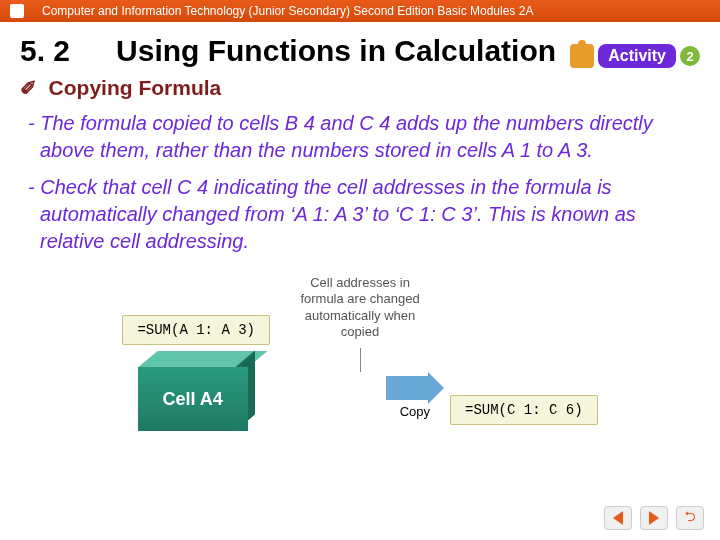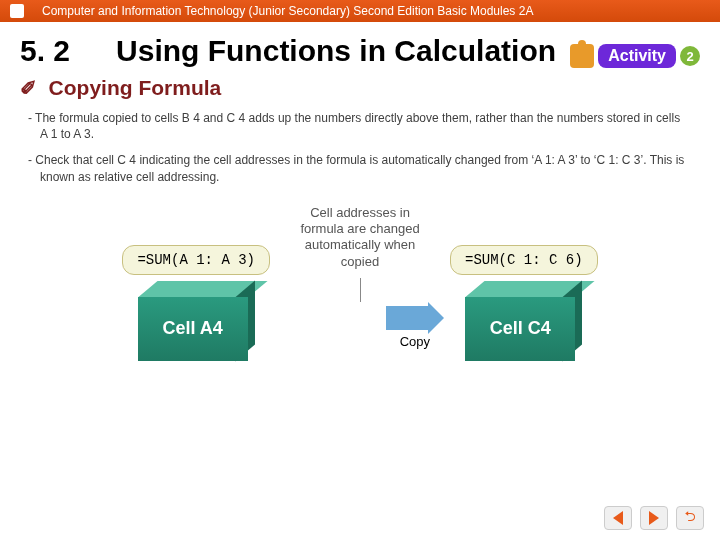--- a/index.html
+++ b/index.html
@@ -8,26 +8,26 @@
   .header-icon { width: 14px; height: 14px; background: #fff; border-radius: 2px; margin-right: 6px; display: inline-block; }
   .section-title { font-size: 30px; font-weight: bold; padding: 12px 20px 6px; color: #000; display: flex; align-items: baseline; gap: 36px; }
   .section-num { margin-right: 10px; }
   .activity-badge { position: absolute; right: 20px; top: 44px; display: flex; align-items: center; gap: 4px; }
   .puzzle-icon { width: 24px; height: 24px; background: #e89a2a; border-radius: 4px; position: relative; }
   .puzzle-icon::after { content: ""; position: absolute; width: 8px; height: 8px; background: #e89a2a; border-radius: 50%; top: -4px; left: 8px; }
   .activity-pill { background: #6d28d9; color: #fff; font-size: 16px; padding: 3px 10px; border-radius: 8px; font-weight: bold; }
   .activity-num { width: 20px; height: 20px; background: #7fb83a; color: #fff; border-radius: 50%; display: flex; align-items: center; justify-content: center; font-size: 13px; font-weight: bold; }
   .subheading { font-size: 21px; font-weight: bold; color: #7f1d1d; padding: 2px 20px 10px; }
   .sub-icon { display: inline-block; margin-right: 6px; font-size: 20px; }
-  .body-text { padding: 0 30px 10px 40px; font-size: 12px; color: #404040; line-height: 1.35; text-indent: -12px; }
+  .body-text { padding: 0 30px 10px 40px; font-size: 20px; color: #6d28d9; line-height: 1.35; text-indent: -12px; font-style: italic; }
   .diagram { display: flex; align-items: flex-end; justify-content: center; gap: 20px; margin-top: 10px; padding: 0 20px; }
   .cell-group { display: flex; flex-direction: column; align-items: center; }
   .callout { font-size: 13px; color: #555; text-align: center; width: 140px; line-height: 1.25; margin-bottom: 8px; position: relative; }
   .callout-line { width: 1px; height: 24px; background: #888; margin: 0 auto 4px; }
-  .formula-box { background: #f5f5dc; border: 1px solid #c8c080; padding: 6px 14px; font-family: "Courier New", monospace; font-size: 14px; border-radius: 12px; margin-bottom: 6px; }
+  .formula-box { background: #f5f5dc; border: 1px solid #c8c080; padding: 6px 14px; font-family: "Courier New", monospace; font-size: 14px; border-radius: 2px; margin-bottom: 6px; }
   .cube { width: 117px; height: 80px; position: relative; }
   .cube-front { position: absolute; left: 0; bottom: 0; width: 110px; height: 64px; background: linear-gradient(#2a9a7f, #1f7a63); color: #fff; font-weight: bold; font-size: 18px; display: flex; align-items: center; justify-content: center; }
   .cube-top { position: absolute; left: 10px; top: 0; width: 110px; height: 16px; background: #5fc4a8; transform: skewX(-50deg); }
   .cube-side { position: absolute; right: 0; bottom: 8px; width: 20px; height: 64px; background: #1a6b56; transform: skewY(-40deg); }
   .copy-col { display: flex; flex-direction: column; align-items: flex-end; padding-bottom: 12px; }
   .copy-arrow { width: 44px; height: 24px; background: #6aa8d8; position: relative; margin-bottom: 4px; }
   .copy-arrow::after { content: ""; position: absolute; right: -14px; top: -4px; border-left: 16px solid #6aa8d8; border-top: 16px solid transparent; border-bottom: 16px solid transparent; }
   .copy-label { font-size: 13px; color: #000000; }
   .footer-nav { position: absolute; right: 16px; bottom: 10px; display: flex; gap: 8px; }
   .nav-btn { width: 28px; height: 24px; background: #f0f0f0; border: 1px solid #ccc; border-radius: 4px; display: flex; align-items: center; justify-content: center; cursor: pointer; }
@@ -74,25 +74,20 @@
 
   <div class="copy-col">
     <div class="callout">Cell addresses in formula are changed automatically when copied</div>
     <div class="callout-line"></div>
     <div class="copy-arrow"></div>
     <div class="copy-label">Copy</div>
   </div>
 
   <div class="cell-group">
     <div class="formula-box">=SUM(C 1: C 6)</div>
-    <div class="cube">
-      <div class="cube-top"></div>
-        <div class="cube-side"></div>
-      <div class="cube-front">Cell C4</div>
-    </div>
   </div>
 </div>
 
 <div class="footer-nav">
   <div class="nav-btn">
       <div class="nav-arrow-l"></div>
     </div>
   <div class="nav-btn">
       <div class="nav-arrow-r"></div>
     </div>

